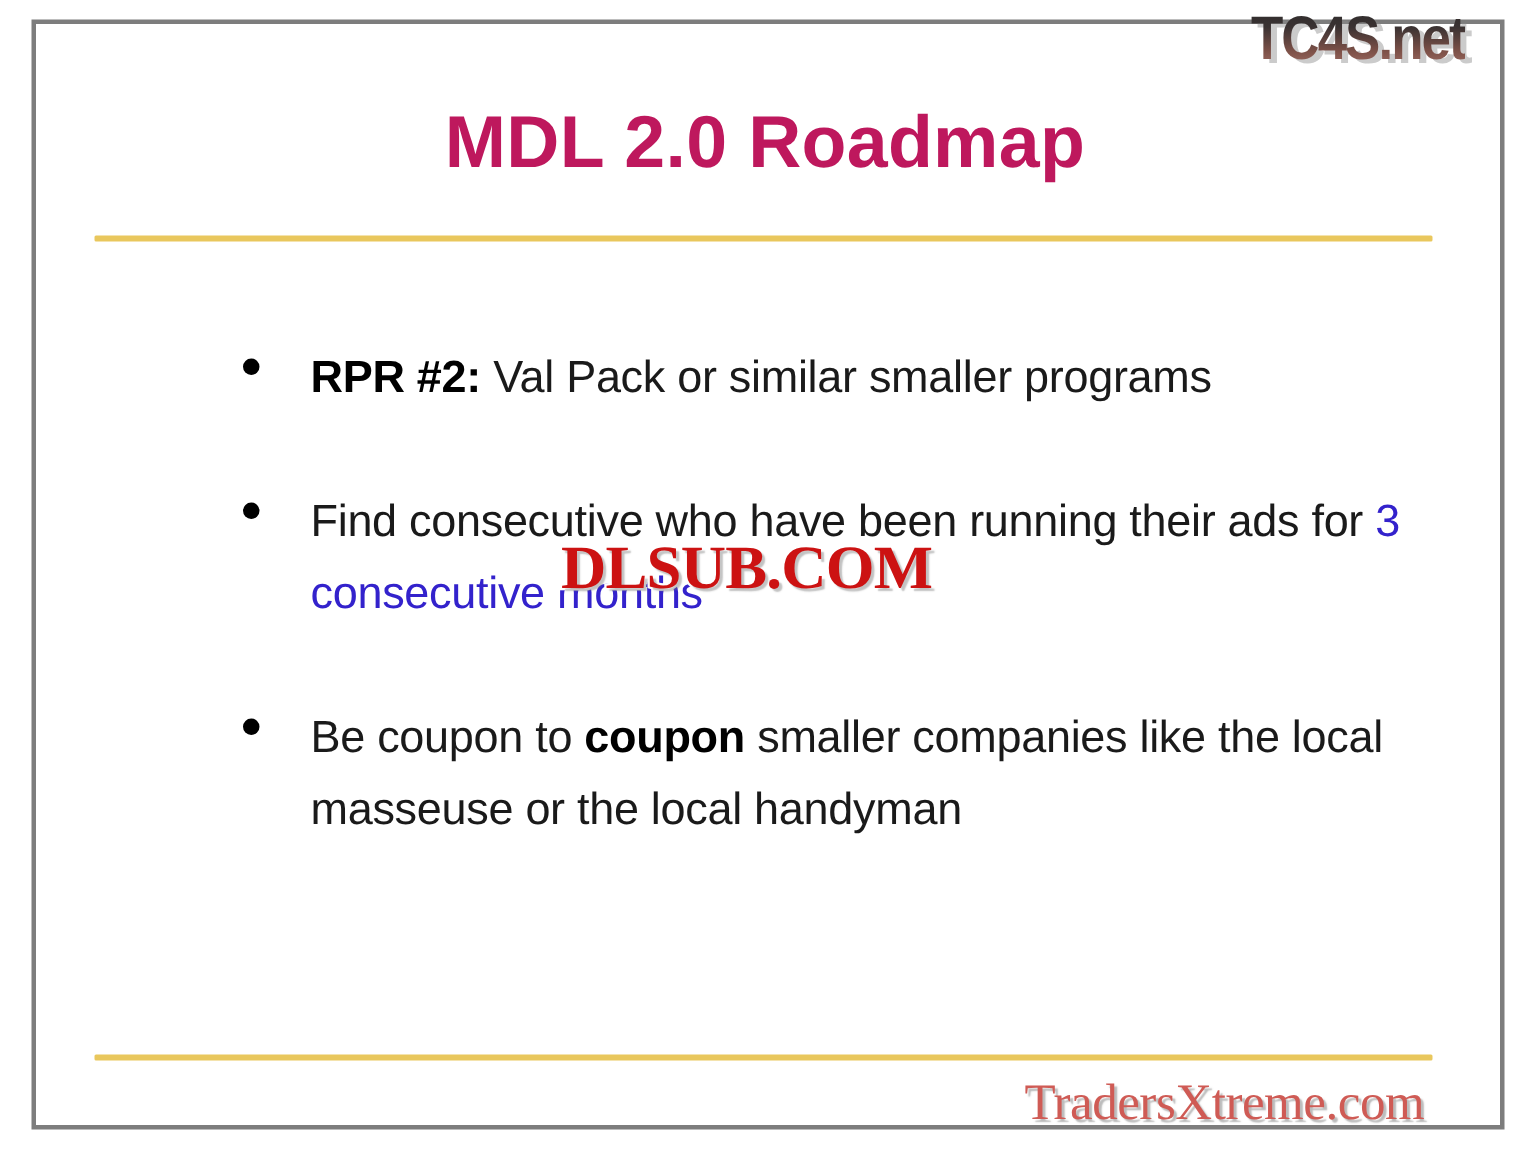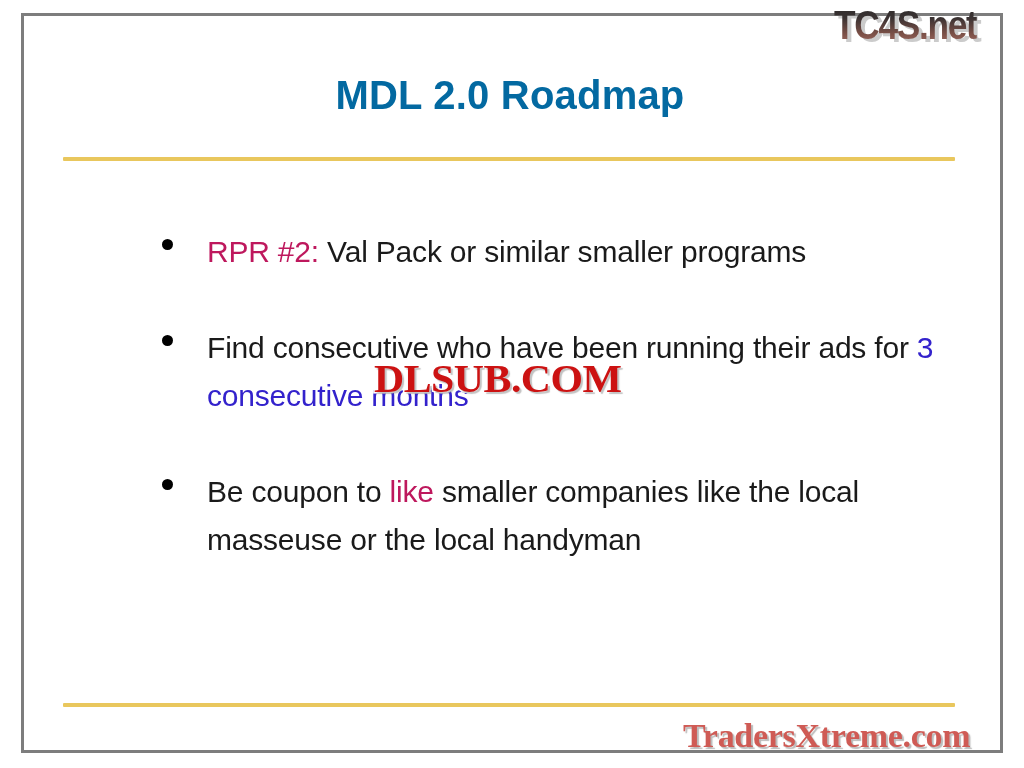--- a/index.html
+++ b/index.html
@@ -40,23 +40,23 @@
   
   #title-block {
     position: absolute;
     left: 62px;
     top: 72px;
     width: 896px;
     text-align: center;
   }
   #slide-title {
     font-family: "Liberation Sans", sans-serif;
-    font-size: 40px;
-    font-weight: bold;
-    color: #0369a1;
+    font-size: 49px;
+    font-weight: bold;
+    color: #be185d;
     letter-spacing: 0.2px;
     line-height: 46px;
     white-space: nowrap;
   }
   #rule-top {
     position: absolute;
     left: 63px;
     top: 157px;
     width: 892px;
     height: 4px;
@@ -96,21 +96,21 @@
     border-radius: 50%;
     background: #000000;
   }
   .bullet-text {
     font-family: "Liberation Sans", sans-serif;
     font-size: 30px;
     line-height: 48px;
     color: #1a1a1a;
     letter-spacing: -0.2px;
   }
-  .bullet-text .b { font-weight: normal; color: #be185d; }
+  .bullet-text .b { font-weight: bold; color: #000000; }
   .bullet-text .accent { color: #3322cc; }
 
   
   #wm-tc4s {
     position: absolute;
     left: 834px;
     top: 2px;
     font-family: "Liberation Sans", sans-serif;
     font-size: 41px;
     font-weight: bold;
@@ -161,21 +161,21 @@
     text-shadow: 2px 2px 1px rgba(120,120,120,0.45);
   }
 
   
   #wm-traders {
     position: absolute;
     left: 683px;
     top: 717px;
     font-family: "Liberation Serif", serif;
     font-size: 34px;
-    font-weight: bold;
+    font-weight: normal;
     letter-spacing: -0.3px;
     line-height: 38px;
     color: #cf5b55;
     white-space: nowrap;
     -webkit-text-stroke: 3.5px #ffffff;
     paint-order: stroke fill;
     text-shadow: 2px 2px 1px rgba(120,120,120,0.5);
   }
 </style>
 </head>
@@ -198,21 +198,21 @@
       <div class="bullet-text"><span class="b">RPR #2:</span><span> Val Pack or similar smaller programs</span></div>
     </div>
 
     <div class="bullet-item">
       <span class="bullet-marker"></span>
       <div class="bullet-text"><span>Find consecutive who have been running their ads for </span><span class="accent">3 consecutive months</span></div>
     </div>
 
     <div class="bullet-item">
       <span class="bullet-marker"></span>
-      <div class="bullet-text"><span>Be coupon to </span><span class="b">like</span><span> smaller companies like the local masseuse or the local handyman</span></div>
+      <div class="bullet-text"><span>Be coupon to </span><span class="b">coupon</span><span> smaller companies like the local masseuse or the local handyman</span></div>
     </div>
 
   </div>
 
   <div id="rule-bottom"></div>
 
   <div id="wm-tc4s-shadow">TC4S.net</div>
   <div id="wm-tc4s">TC4S.net</div>
 
   <div id="wm-dlsub">DLSUB.COM</div>

